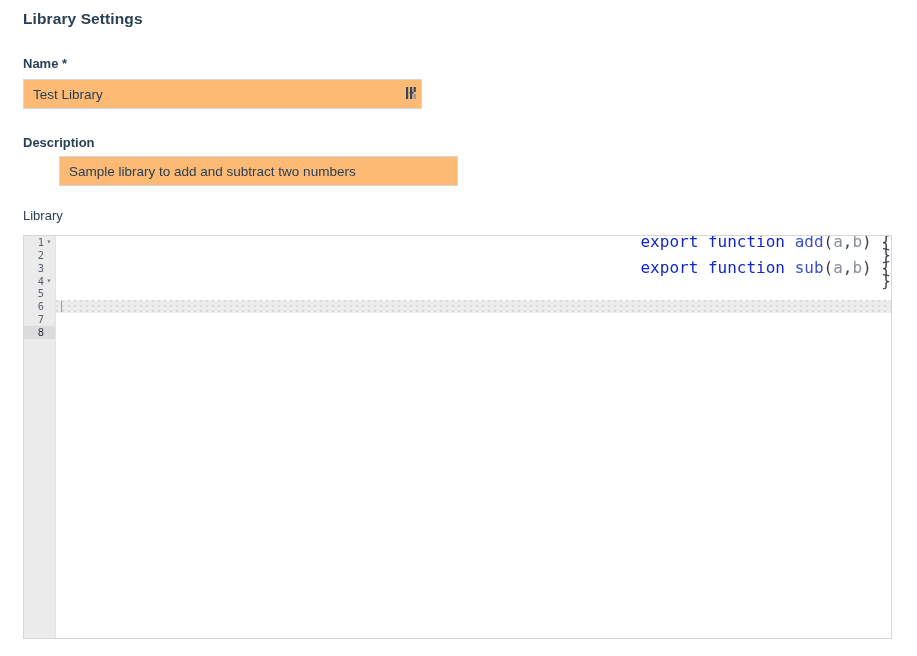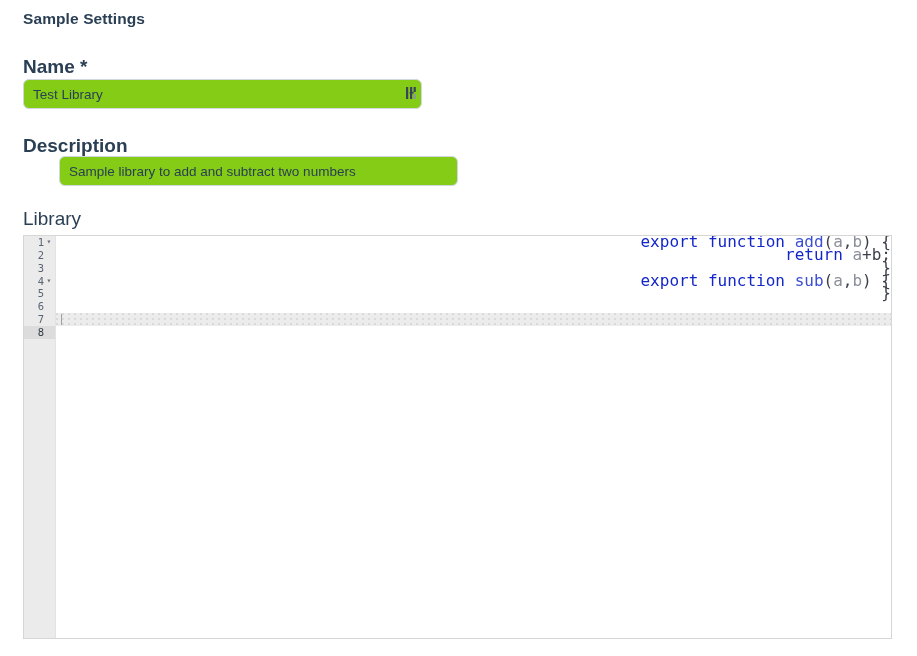--- a/index.html
+++ b/index.html
@@ -32,38 +32,38 @@
     font-size: 15.5px;
     font-weight: bold;
     color: #2a3f54;
     letter-spacing: 0.1px;
     white-space: nowrap;
   }
 
   
   .field-label {
     position: absolute;
-    font-size: 19px;
+    font-size: 13px;
     font-weight: bold;
     color: #2a3f54;
     white-space: nowrap;
   }
   .field-label.name    { left: 23px; top: 56px; }
   .field-label.desc    { left: 23px; top: 135px; }
   .field-label.library { left: 23px; top: 208px; font-weight: normal; }
 
   .text-input {
     position: absolute;
     box-sizing: border-box;
     left: 23px;
     width: 399px;
     height: 30px;
-    background: #84cc16;
+    background: #fdba74;
     border: 1px solid #d2d6de;
-    border-radius: 6px;
+    border-radius: 0;
     font-family: "Liberation Sans", sans-serif;
     font-size: 13.5px;
     color: #2a3f54;
     padding: 7px 9px;
     line-height: 28px;
     outline: none;
   }
   .text-input.name { top: 79px; padding-right: 26px; }
   .text-input.desc { top: 156px; margin-left: 36px; }
 
@@ -163,21 +163,21 @@
   .tok-var  { color: #8a8f99; }   
   .tok-op   { color: #3b3f48; }
   .tok-pun  { color: #3b3f48; }
   .tok-id   { color: #3b3f48; }
 </style>
 </head>
 <body>
 
 <div class="page">
 
-  <div class="page-title">Sample Settings</div>
+  <div class="page-title">Library Settings</div>
 
   <div class="field-label name">Name *</div>
   <input class="text-input name" type="text" value="Test Library" style="">
   <span class="autofill-icon">
     <svg width="14" height="15" viewBox="0 0 14 15" xmlns="http://www.w3.org/2000/svg">
       <rect x="1" y="1" width="2.2" height="12" fill="#39435a"></rect>
       <rect x="5" y="1" width="2.2" height="12" fill="#39435a"></rect>
       <rect x="8.6" y="1" width="2.2" height="5" fill="#39435a"></rect>
       <rect x="8.6" y="8" width="2.2" height="5" fill="#8c93a4"></rect>
       <rect x="4.6" y="5.8" width="4" height="1.8" fill="#39435a"></rect>
@@ -195,21 +195,20 @@
         <div class="gutter-cell"><span>2</span></div>
         <div class="gutter-cell"><span>3</span></div>
         <div class="gutter-cell"><span>4</span><span class="fold">▾</span></div>
         <div class="gutter-cell"><span>5</span></div>
         <div class="gutter-cell"><span>6</span></div>
         <div class="gutter-cell"><span>7</span></div>
         <div class="gutter-cell active"><span>8</span></div>
       </div>
     <div class="code-area" id="code-area">
         <div class="code-row"><span class="tok-kw">export</span><span class="tok-pun"> </span><span class="tok-kw">function</span><span class="tok-pun"> </span><span class="tok-fn">add</span><span class="tok-pun">(</span><span class="tok-var">a</span><span class="tok-pun">,</span><span class="tok-var">b</span><span class="tok-pun">) {</span></div>
-        <div class="code-row"><span class="tok-pun">    </span><span class="tok-kw">return</span><span class="tok-pun"> </span><span class="tok-var">a</span><span class="tok-op">+</span><span class="tok-id">b</span><span class="tok-pun">;</span></div>
         <div class="code-row"><span class="tok-pun">}</span></div>
         <div class="code-row"><span class="tok-kw">export</span><span class="tok-pun"> </span><span class="tok-kw">function</span><span class="tok-pun"> </span><span class="tok-fn">sub</span><span class="tok-pun">(</span><span class="tok-var">a</span><span class="tok-pun">,</span><span class="tok-var">b</span><span class="tok-pun">) {</span></div>
         <div class="code-row"><span class="tok-pun">}</span></div>
         <div class="code-row"></div>
         <div class="code-row active"><span class="caret"></span></div>
       </div>
   </div>
 
 </div>
 

